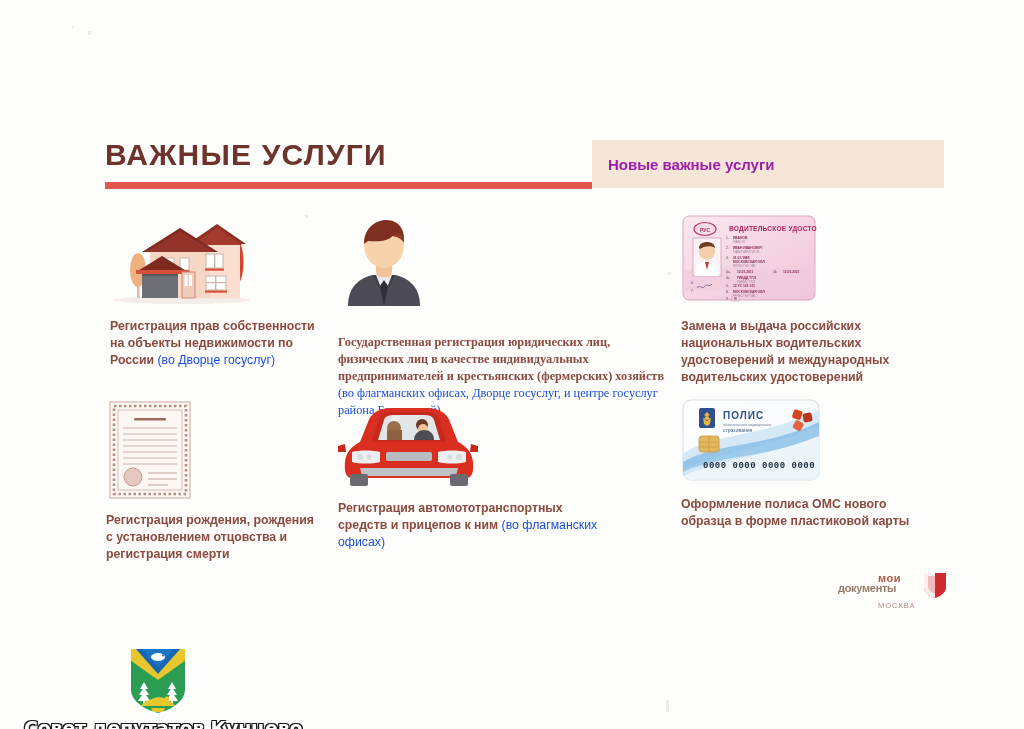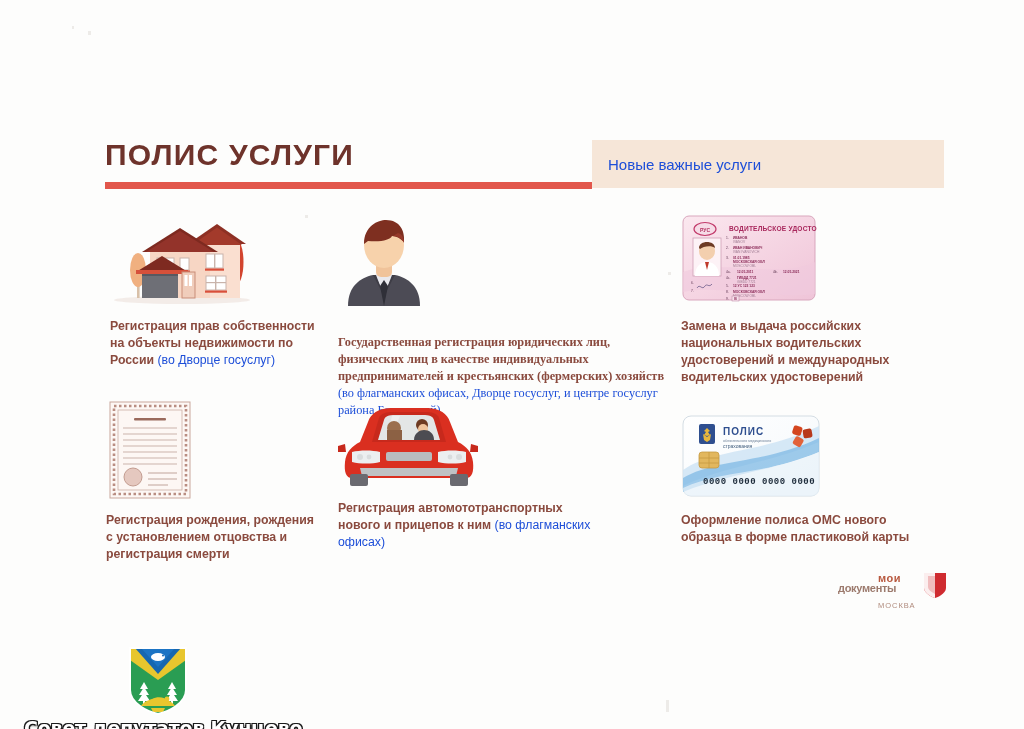--- a/index.html
+++ b/index.html
@@ -23,39 +23,39 @@
     position:absolute; left:105px; top:182px;
     width:487px; height:7px; background:#e2574c;
   }
   .banner {
     position:absolute; left:592px; top:140px;
     width:352px; height:48px;
     background:#f6e6d8;
     display:flex; align-items:center;
   }
   .banner-label {
-    padding-left:16px; font-size:15px; color:#1d4ed8;
+    padding-left:16px; font-size:15px; color:#a21caf;font-weight:bold;
   }
 
   
   .card { position:absolute; }
   .card .art { position:relative; }
   .card .txt {
     font-size:12.3px; line-height:1.38; color:#8a5a50;
   }
   .card .txt b { font-weight:bold; color:#8a4a3e; }
   .card .txt .sub { color:#1d4ed8; font-weight:normal; }
 
   
   .c1 { left:110px; top:214px; width:215px; }
   .c2 { left:338px; top:214px; width:330px; }
   .c3 { left:681px; top:214px; width:250px; }
   .c4 { left:106px; top:400px; width:215px; }
   .c5 { left:338px; top:400px; width:260px; }
-  .c6 { left:681px; top:412px; width:250px; }
+  .c6 { left:681px; top:396px; width:250px; }
 
   .c1 .txt, .c4 .txt { margin-top:8px; }
   .c2 .txt { margin-top:24px;font-family:Liberation Serif, serif; }
   .c3 .txt { margin-top:12px; }
   .c5 .txt { margin-top:8px; }
   .c6 .txt { margin-top:8px; }
 
   
   .house { width:150px; height:92px; }
 
@@ -109,21 +109,21 @@
 <body>
 
 <div class="page">
 
   <div class="speck" style="left:88px;top:31px;width:3px;height:4px;"></div>
   <div class="speck" style="left:72px;top:26px;width:2px;height:3px;"></div>
   <div class="speck" style="left:305px;top:215px;width:3px;height:3px;"></div>
   <div class="speck" style="left:668px;top:272px;width:3px;height:3px;"></div>
   <div class="speck" style="left:666px;top:700px;width:3px;height:12px;"></div>
 
-  <div class="title">ПОЛИС УСЛУГИ</div>
+  <div class="title">ВАЖНЫЕ УСЛУГИ</div>
   <div class="title-rule"></div>
 
   <div class="banner">
     <div class="banner-label">Новые важные услуги</div>
   </div>
 
   <div class="card c1">
     <div class="art">
       <svg class="house" viewBox="0 0 150 92">
         <ellipse cx="72" cy="86" rx="68" ry="4" fill="#f3ece8"></ellipse>
@@ -334,21 +334,21 @@
 
         <rect x="48" y="52" width="46" height="9" rx="2" fill="#b9bcbe"></rect>
 
         <path d="M22 68 L120 68 L118 76 L24 76 Z" fill="#bfc2c4"></path>
 
         <rect x="12" y="74" width="18" height="12" rx="2" fill="#6a6a70"></rect>
         <rect x="112" y="74" width="18" height="12" rx="2" fill="#6a6a70"></rect>
       </svg>
     </div>
     <div class="txt">
-      <b>Регистрация автомототранспортных нового и прицепов к ним</b>
+      <b>Регистрация автомототранспортных средств и прицепов к ним</b>
       <span class="sub">(во флагманских офисах)</span>
     </div>
   </div>
 
   <div class="card c6">
     <div class="art">
       <svg class="polis" viewBox="0 0 140 88">
         <defs>
           <linearGradient id="pol" x1="0" y1="0" x2="1" y2="1">
             <stop offset="0%" stop-color="#ffffff"></stop>

